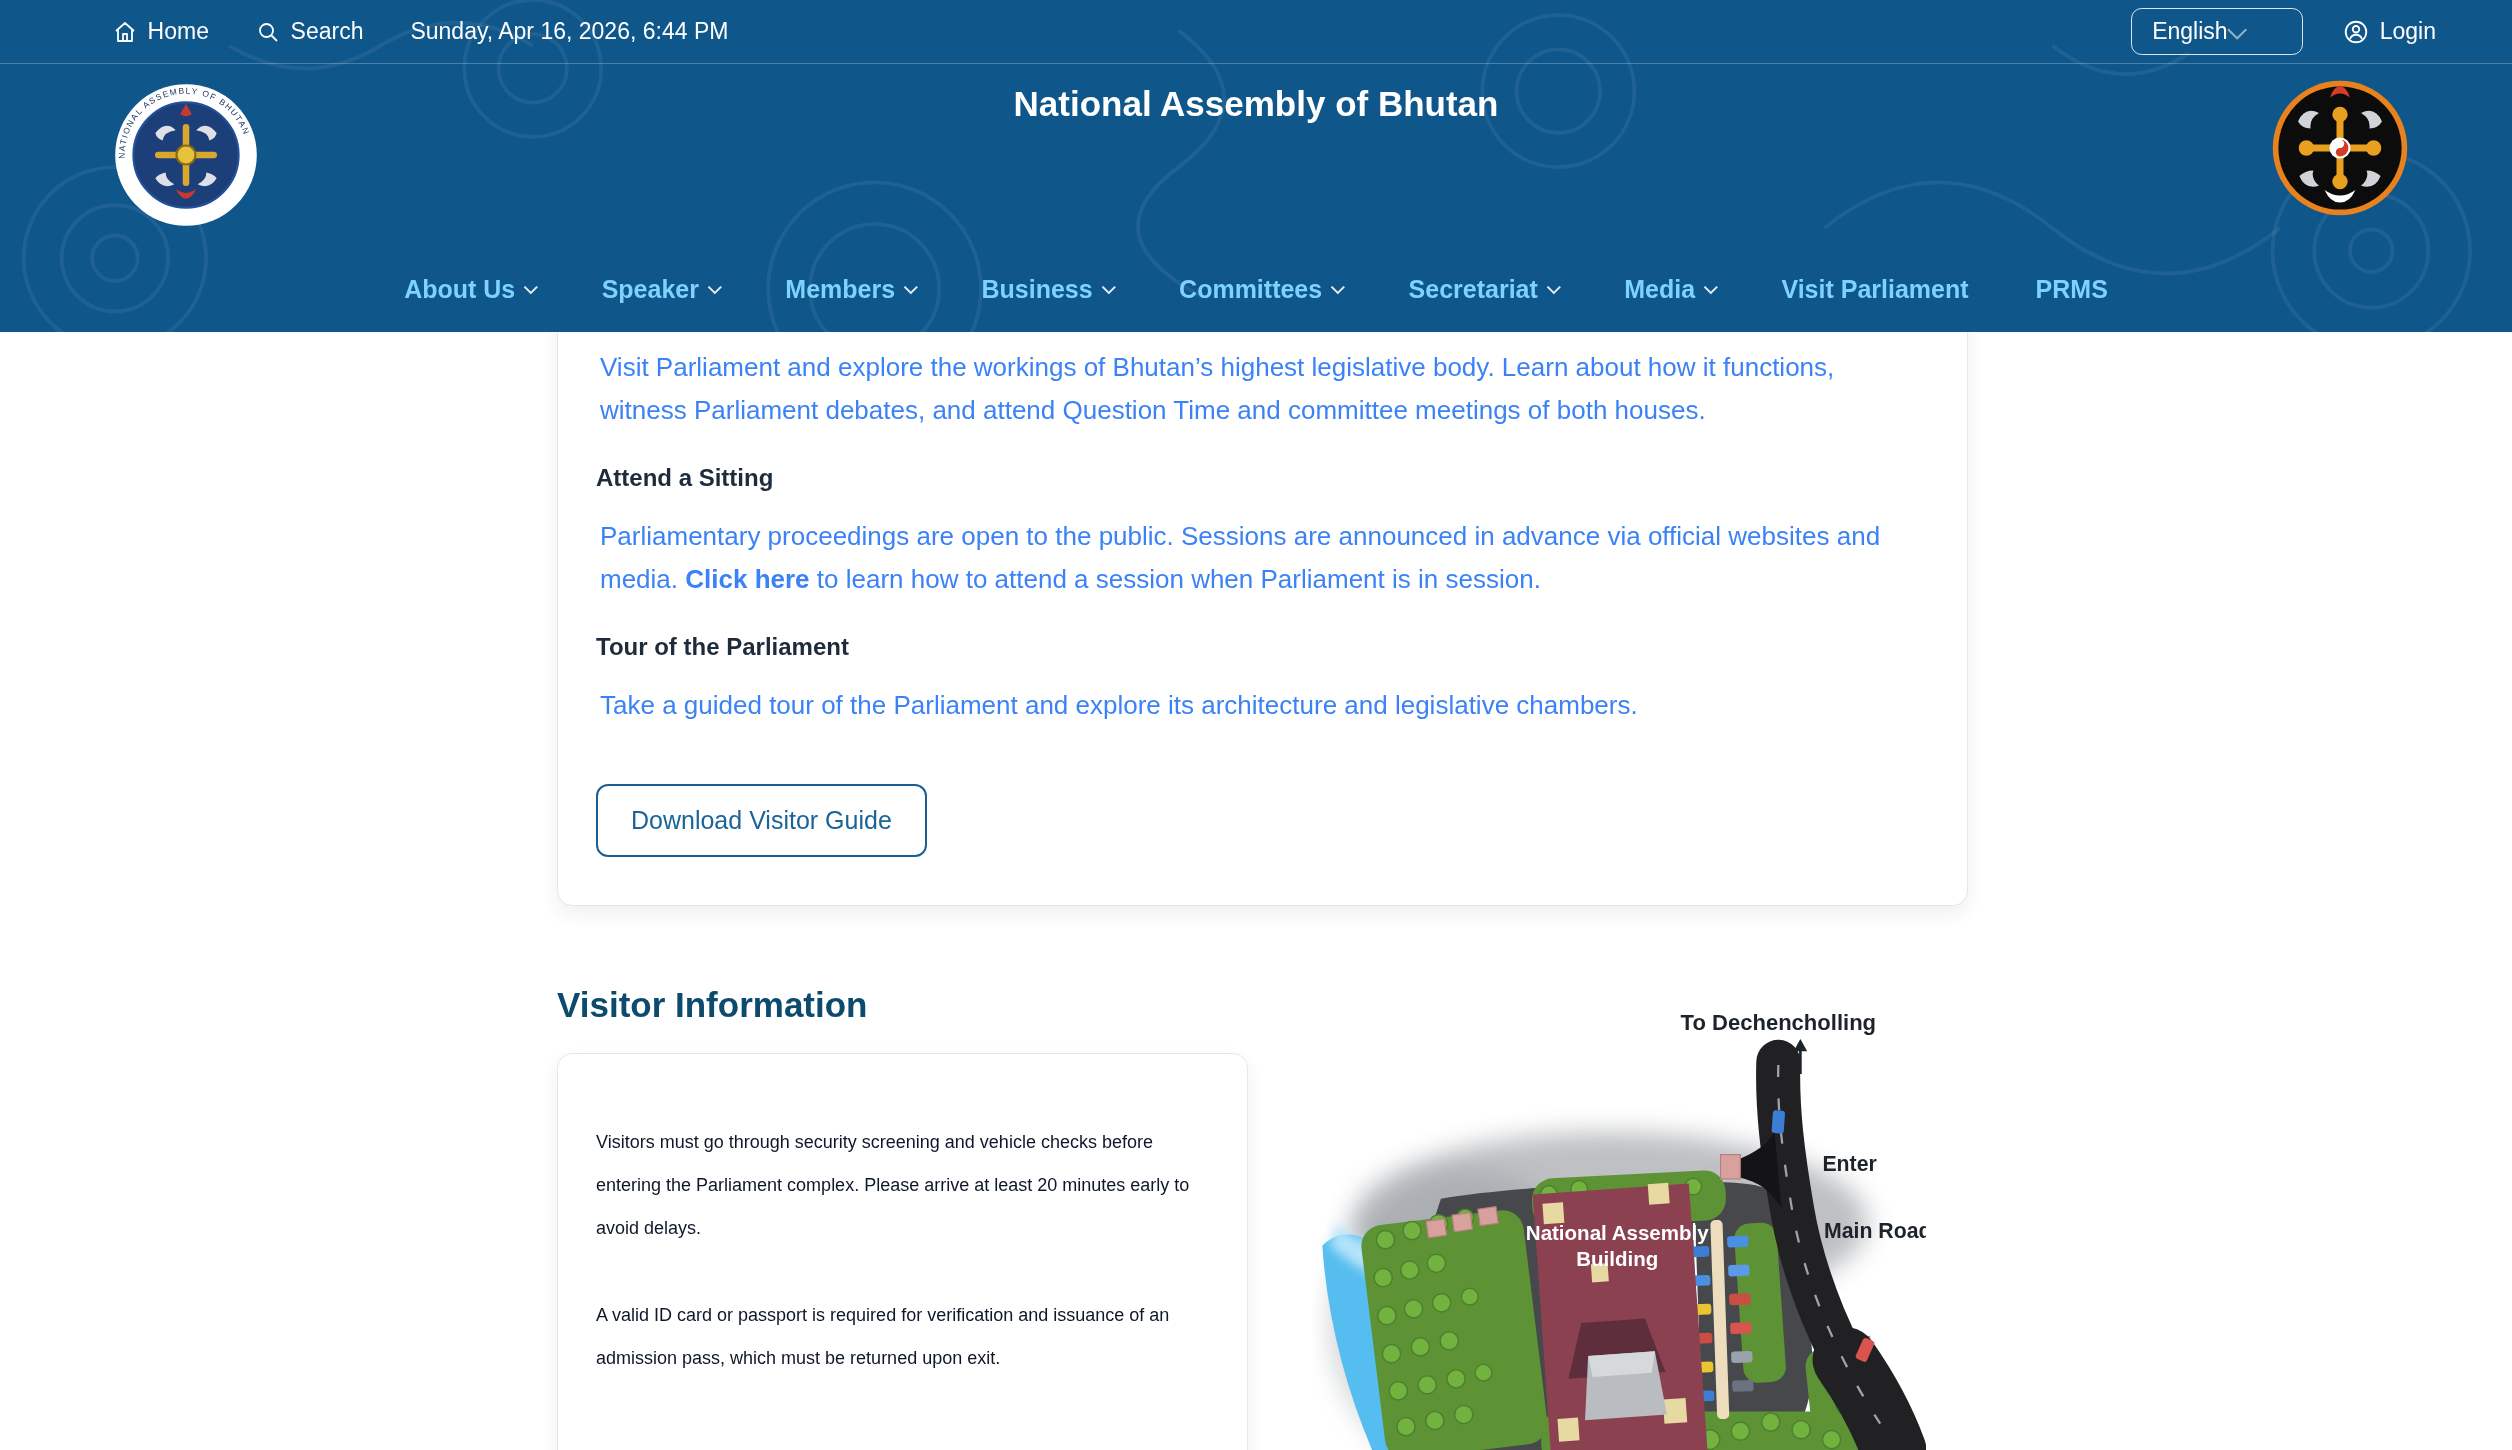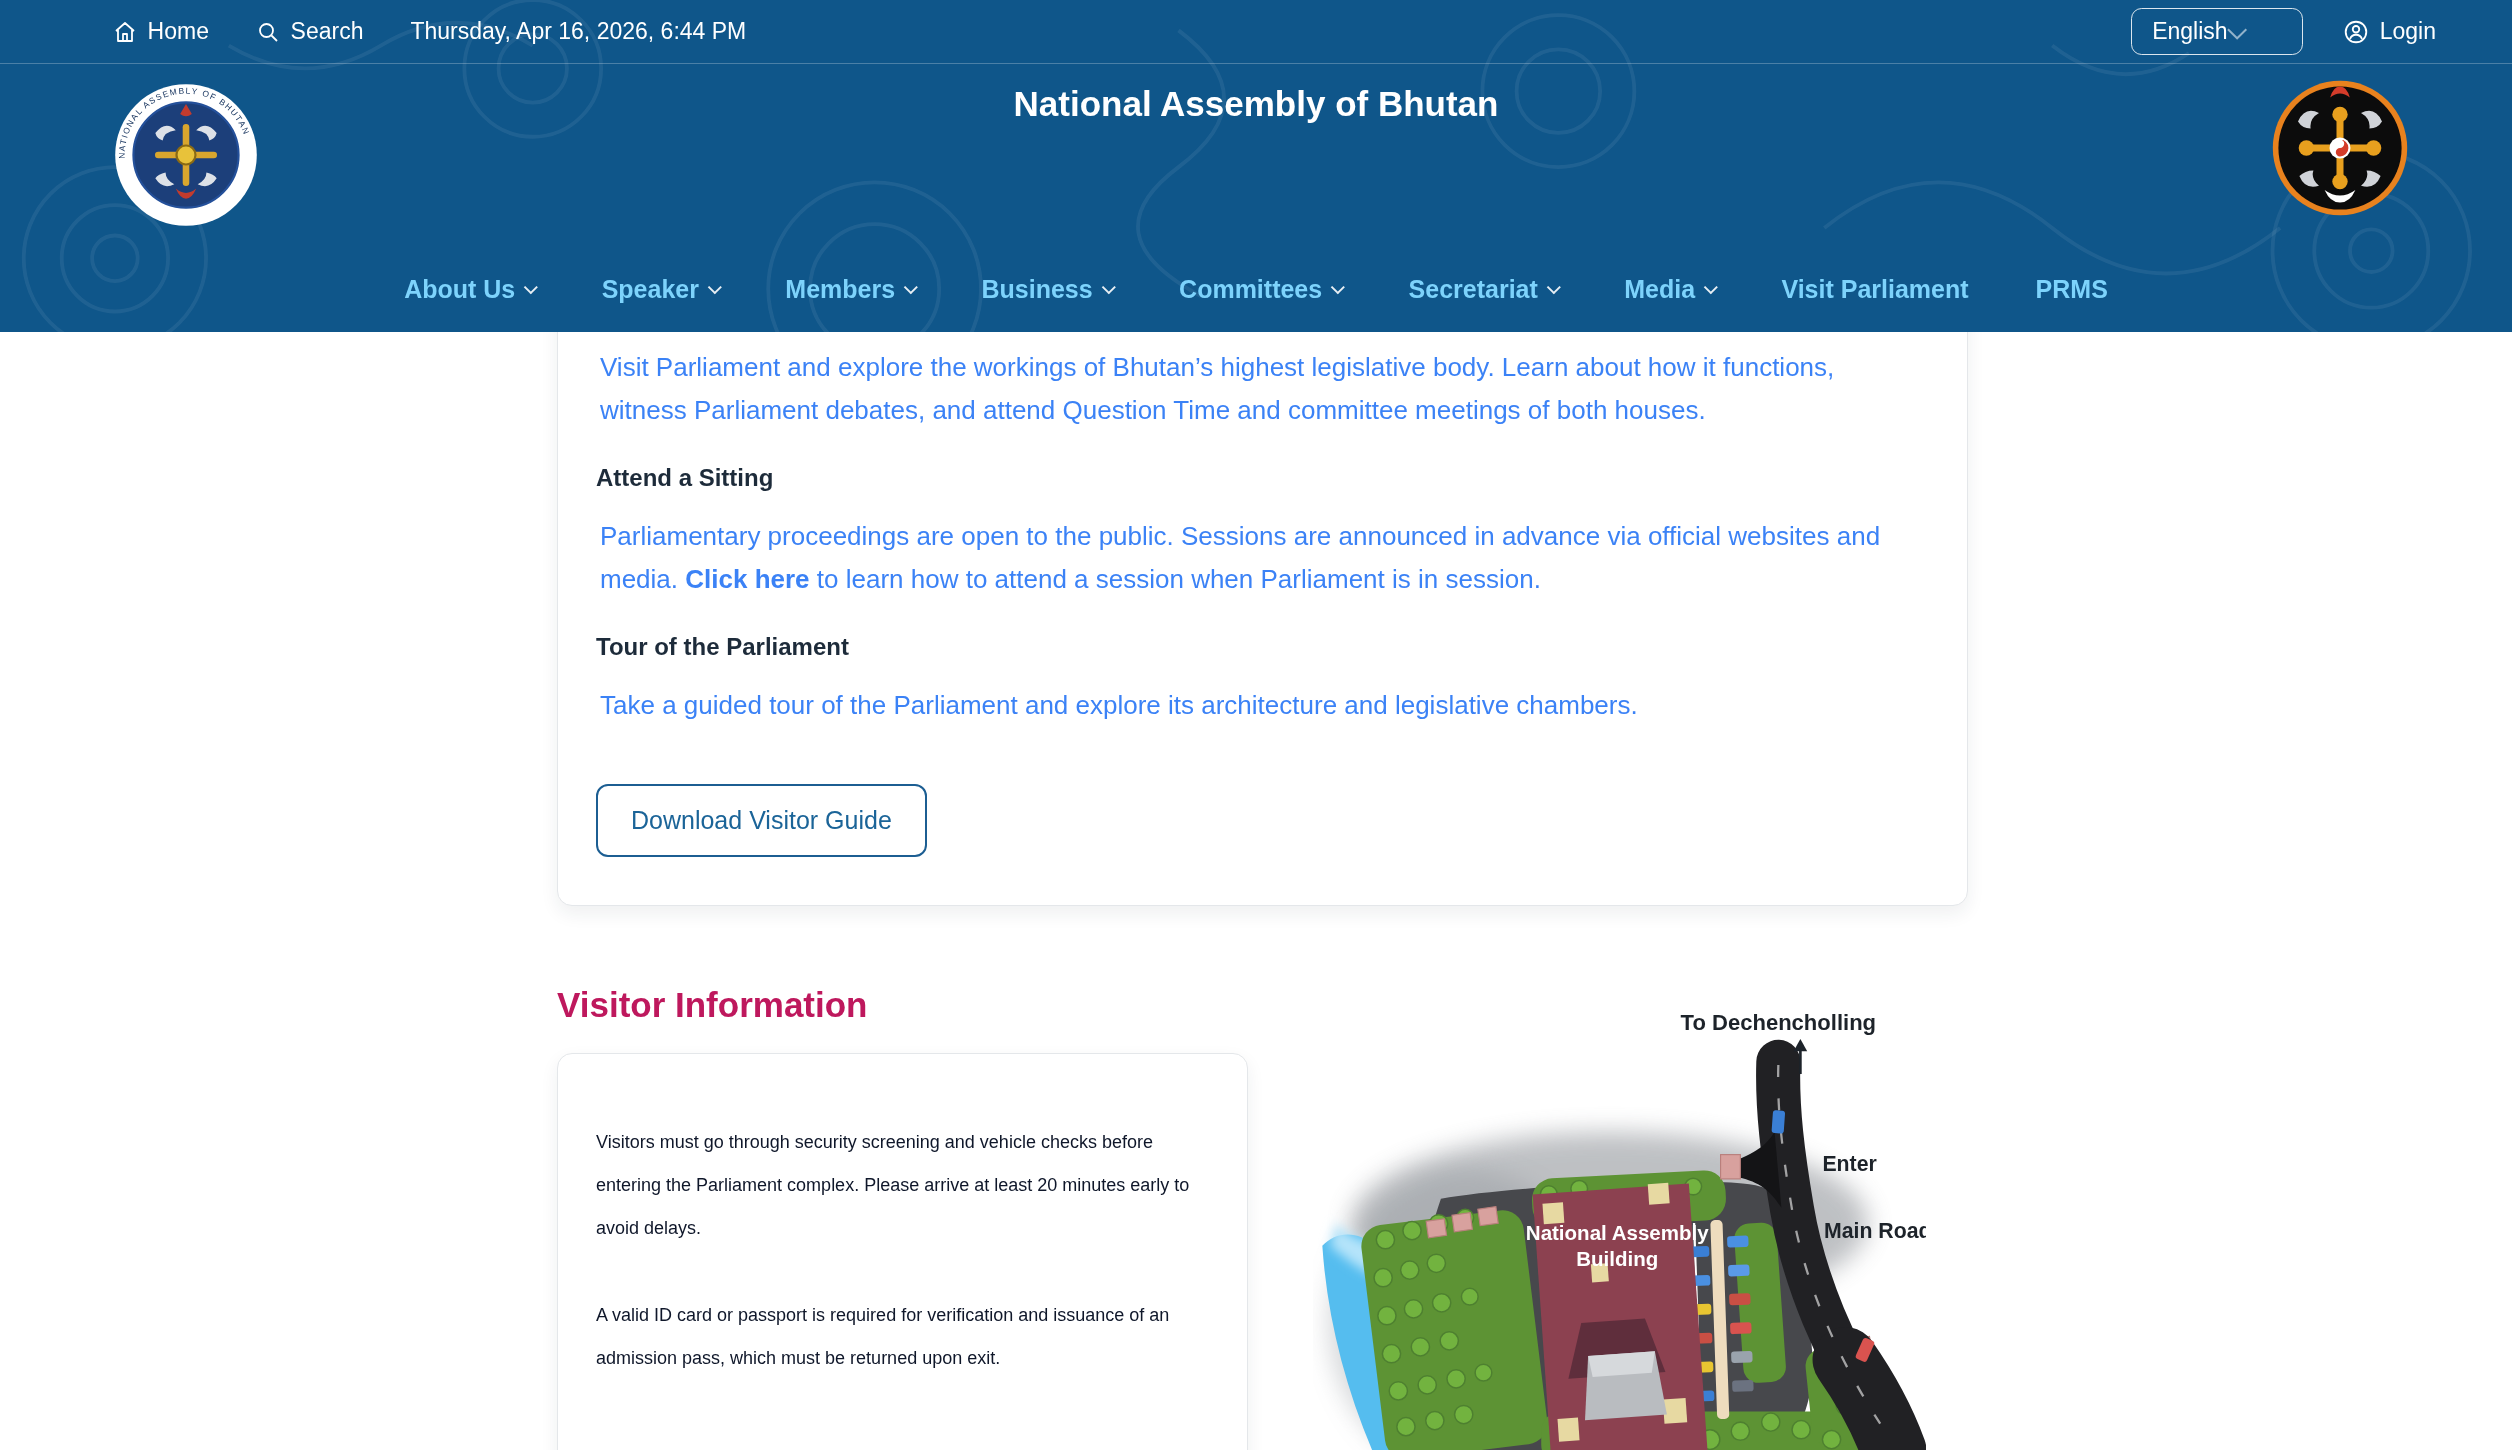--- a/index.html
+++ b/index.html
@@ -34,21 +34,21 @@
                   border-bottom:2.3px solid rgba(255,255,255,0.9);transform:rotate(45deg) translateY(-2.3px);}
   
   .card{position:absolute;background:#ffffff;border:1.5px solid #e4e7ea;border-radius:15px;
         box-shadow:0 7.6px 18px rgba(30,41,59,0.07);box-sizing:border-box;}
   .card-visit{left:557px;top:301px;width:1411px;height:605px;padding:40px 38px 0 38px;z-index:10;}
   .card-visit p{margin:4px;font-size:26px;line-height:43px;color:#3b82f6;max-width:1346px;}
   .card-visit h3{margin:32px 0 23px 0;font-size:24px;font-weight:bold;color:#1d2b3a;}
   .guide-btn{display:inline-block;margin-top:53px;padding:0 33px;height:73px;line-height:53px;
              font-size:25px;color:#1b6498;border:2.3px solid #1c5e92;border-radius:12px;background:#fff;cursor:pointer;
              font-family:"Liberation Sans", sans-serif;}
-  .vi-heading{position:absolute;left:557px;top:985px;margin:0;font-size:35px;font-weight:bold;color:#be185d;z-index:5;}
+  .vi-heading{position:absolute;left:557px;top:985px;margin:0;font-size:35px;font-weight:bold;color:#0c4a6e;z-index:5;}
   .card-info{left:557px;top:1053px;width:691px;height:487px;padding:67px 38px 0 38px;z-index:5;}
   .card-info p{margin:0 0 44px 0;font-size:18px;line-height:43px;color:#0f172a;}
   .bold{font-weight:bold;}
   .map-wrap{position:absolute;left:1313px;top:995px;width:613px;height:456px;z-index:4;}
 </style>
 </head>
 <body>
 
 <div class="page">
 
@@ -235,21 +235,21 @@
         <span>Home</span>
       </div>
       <div class="tb-item tb-search">
         <svg width="24" height="24" viewBox="0 0 24 24">
           <circle cx="10.5" cy="10.5" r="6.5" fill="none" stroke="#fff" stroke-width="1.8"></circle>
           <line x1="15.5" y1="15.5" x2="21" y2="21" stroke="#fff" stroke-width="1.8"></line>
         </svg>
         <span>Search</span>
       </div>
       <div class="tb-item tb-date">
-        <span>Thursday, Apr 16, 2026, 6:44 PM</span>
+        <span>Sunday, Apr 16, 2026, 6:44 PM</span>
       </div>
       <div class="tb-right">
         <div class="lang-btn">
           <span>English</span>
           <span class="chev"></span>
         </div>
         <div class="tb-item">
           <svg width="26" height="26" viewBox="0 0 24 24">
             <circle cx="12" cy="12" r="9.5" fill="none" stroke="#fff" stroke-width="1.7"></circle>
             <circle cx="12" cy="9.5" r="3" fill="none" stroke="#fff" stroke-width="1.7"></circle>

